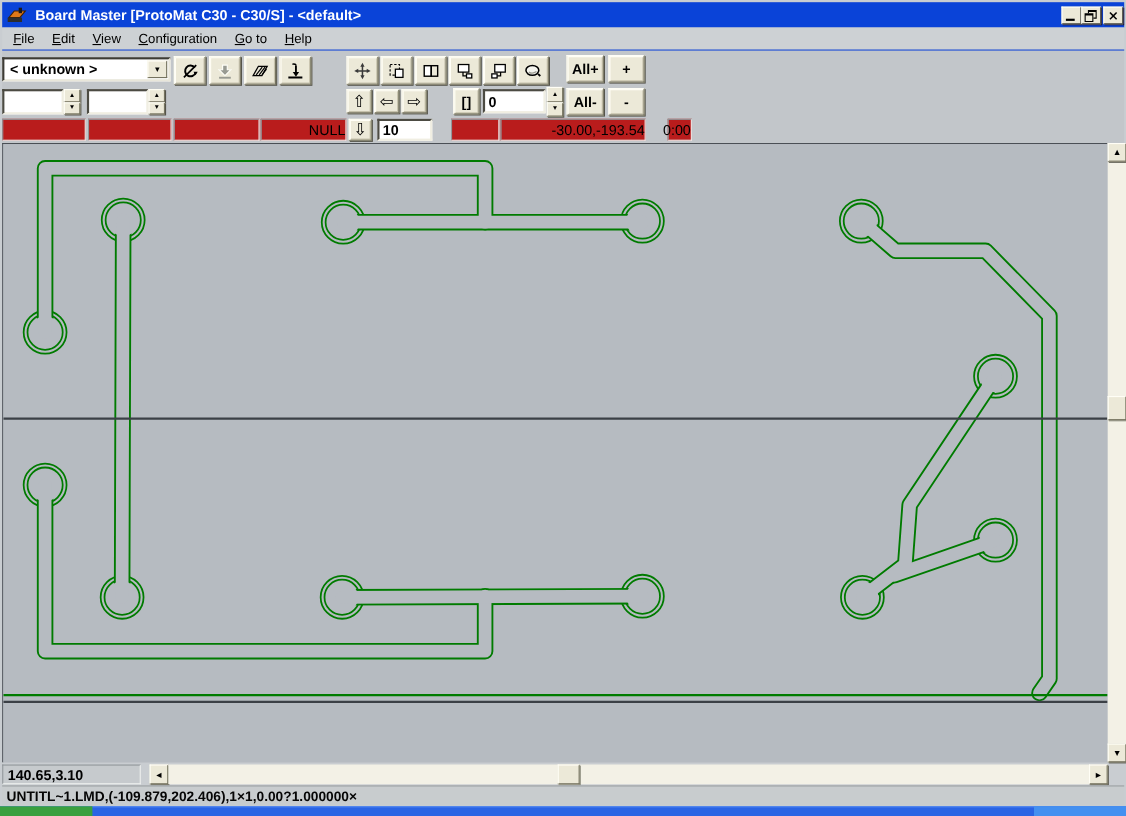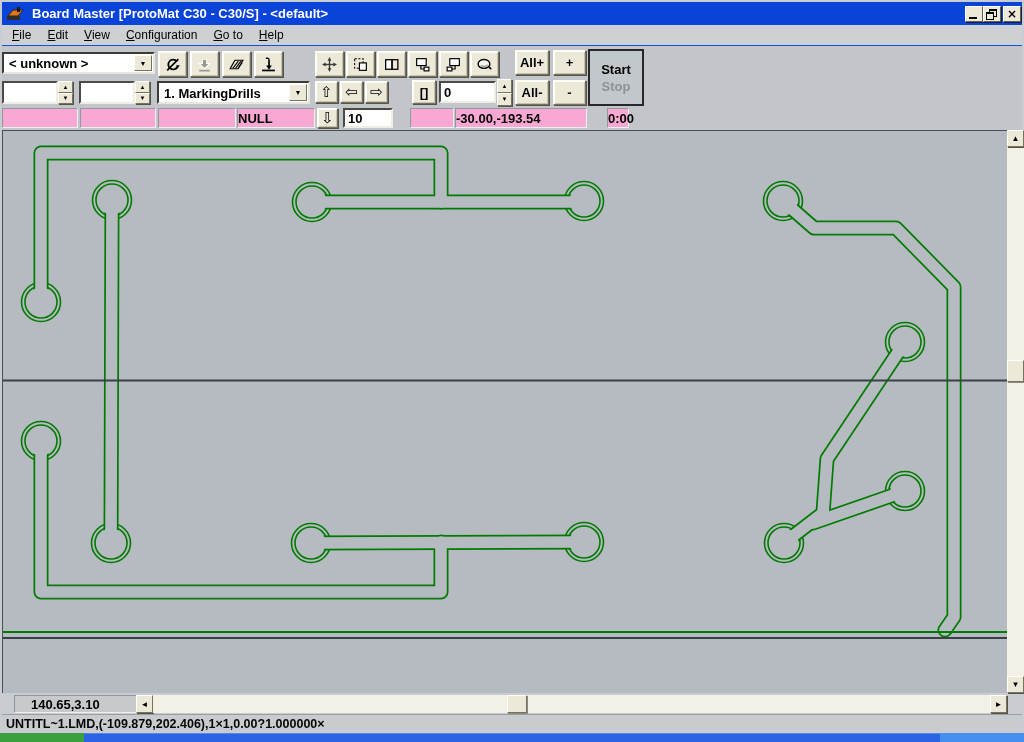--- a/index.html
+++ b/index.html
@@ -28,24 +28,24 @@
 
   
   #toolbar{position:absolute;left:2px;top:45px;width:1020px;height:85px;
            background:#c2c6ca;border-top:1px solid #1d4ed8;box-sizing:border-box}
   .btn3d{position:absolute;background:#ece9d8;border:1px solid;
          border-color:#fffef6 #75735f #75735f #fffef6;
          box-shadow:inset 1px 1px 0 #fffef6, inset -1px -1px 0 #c6c2ac, 1px 1px 0 #55544a;
          display:flex;align-items:center;justify-content:center;
          font-weight:bold;font-size:12px;box-sizing:border-box;color:#000}
   .btn3d svg{display:block}
-  .panel3{position:absolute;top:62px;height:20px;background:#f9a8d4;
+  .panel3{position:absolute;top:62px;height:20px;background:#b91c1c;
           border:1px solid;border-color:#92979b #eef0ef #eef0ef #92979b;
-          box-sizing:border-box;display:flex;align-items:center;justify-content:flex-start;
-          font-weight:bold;font-size:13px;color:#000}
+          box-sizing:border-box;display:flex;align-items:center;justify-content:flex-end;
+          font-weight:normal;font-size:13px;color:#000}
   .field{position:absolute;background:#fff;border:2px solid;
          border-color:#4c4b43 #f0eee2 #f0eee2 #4c4b43;box-sizing:border-box;
          font-family:"Liberation Sans",sans-serif;
          font-weight:bold;font-size:13px;color:#000;padding:0 3px;outline:none}
   .combo{position:absolute;background:#fff;border:2px solid;
          border-color:#3c3b35 #e8e6da #e8e6da #3c3b35;box-sizing:border-box}
   .combo .ctext{position:absolute;left:5px;top:50%;transform:translateY(-50%);
                 font-weight:bold;font-size:13px;white-space:nowrap}
   .drop{position:absolute;right:1px;top:1px;bottom:1px;width:16px;background:#ece9d8;
         border:1px solid;border-color:#fffef6 #75735f #75735f #fffef6;
@@ -73,23 +73,23 @@
   .sbtn{position:absolute;background:#ece9d8;border:1px solid;
         border-color:#fffef6 #75735f #75735f #fffef6;box-shadow:1px 1px 0 #55544a;
         display:flex;align-items:center;justify-content:center;font-size:8px;color:#000;
         box-sizing:border-box}
   .thumb{position:absolute;background:#ece9d8;border:1px solid;
          border-color:#fffef6 #75735f #75735f #fffef6;box-shadow:1px 1px 0 #8b8a7d;
          box-sizing:border-box}
   #vscroll{position:absolute;left:1007px;top:130px;width:17px;height:563px}
   #vtrack{position:absolute;left:0;top:17px;width:17px;height:529px}
   #hrow{position:absolute;left:2px;top:695px;width:1005px;height:18px}
-  #hcoord{position:absolute;left:12px;top:0;width:126px;height:18px;background:#c6cacd;
+  #hcoord{position:absolute;left:0;top:0;width:126px;height:18px;background:#c6cacd;
           border:1px solid;border-color:#92979b #eef0ef #eef0ef #92979b;box-sizing:border-box;
-          font-weight:bold;font-size:13px;display:flex;align-items:center;padding-left:16px}
+          font-weight:bold;font-size:13px;display:flex;align-items:center;padding-left:4px}
   #htrack{position:absolute;left:151px;top:0;width:837px;height:18px}
 
   
   #statusbar{position:absolute;left:2px;top:714px;width:1020px;height:18px;
              background:#c8ccce;border-top:1px solid #9aa0a2;box-sizing:border-box;
              display:flex;align-items:center;font-weight:bold;font-size:12.5px;
              padding-left:4px;color:#050505}
   #taskbar{position:absolute;left:0;top:733px;width:1024px;height:9px}
   .tseg{position:absolute;top:0;height:9px}
 </style>
@@ -204,38 +204,30 @@
       <line x1="12.3" y1="10.5" x2="14.3" y2="12.3" stroke="#000" stroke-width="1.6"></line>
     </svg>
   </div>
 
   <div class="btn3d" style="left:513px;top:4px;width:34px;height:25px;font-size:13px">
     <span>All+</span>
   </div>
   <div class="btn3d" style="left:551px;top:4px;width:33px;height:25px;font-size:13px">
     <span>+</span>
   </div>
-  <div id="start-btn">
-    <span class="start">Start</span>
-    <span class="stop">Stop</span>
-  </div>
 
   <input class="field" style="left: 0px; top: 35px; width: 56px; height: 23px;" readonly="" value="">
   <div class="spin-col" style="left:56px;top:35px;width:15px;height:23px">
     <div class="spin">▲</div>
     <div class="spin">▼</div>
   </div>
   <input class="field" style="left: 77px; top: 35px; width: 56px; height: 23px;" readonly="" value="">
   <div class="spin-col" style="left:133px;top:35px;width:15px;height:23px">
     <div class="spin">▲</div>
     <div class="spin">▼</div>
-  </div>
-  <div class="combo" style="left:155px;top:35px;width:153px;height:23px">
-    <span class="ctext">1. MarkingDrills</span>
-    <span class="drop">▼</span>
   </div>
   <div class="btn3d" style="left:313px;top:35px;width:23px;height:22px">
     <span class="hollow">⇧</span>
   </div>
   <div class="btn3d" style="left:338px;top:35px;width:23px;height:22px">
     <span class="hollow">⇦</span>
   </div>
   <div class="btn3d" style="left:363px;top:35px;width:23px;height:22px">
     <span class="hollow">⇨</span>
   </div>

